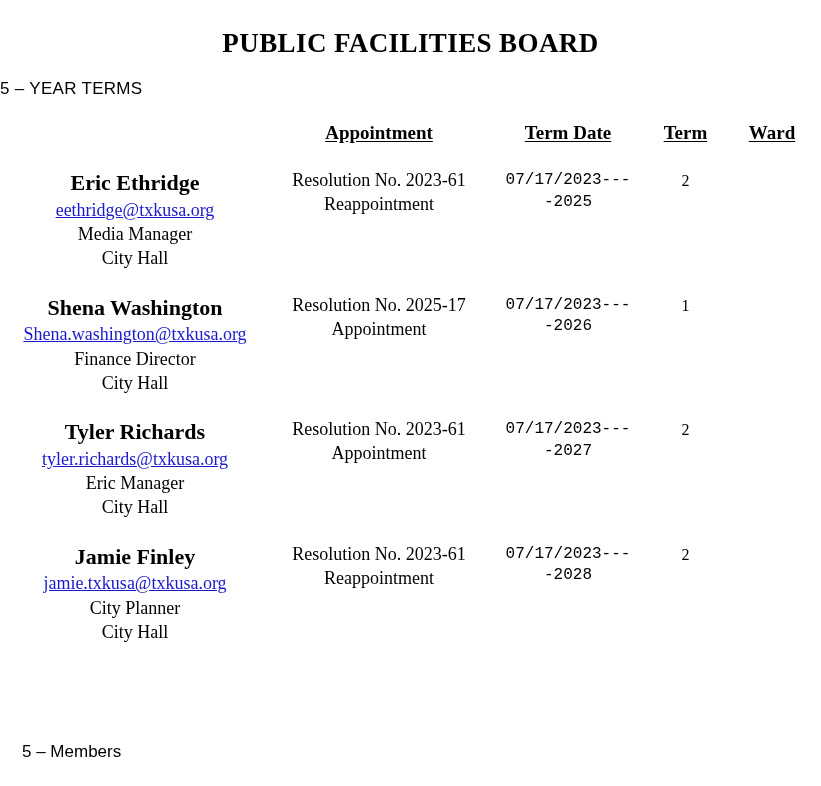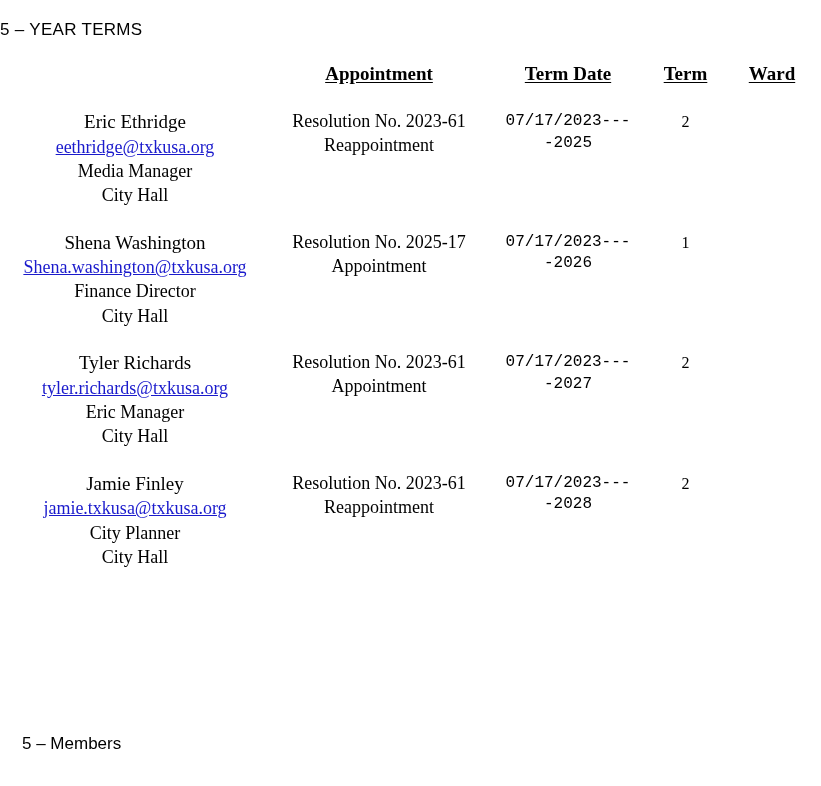--- a/index.html
+++ b/index.html
@@ -62,22 +62,22 @@
   th.blank { font-size: 19px; }
 
   td.cell {
     vertical-align: top;
     padding-top: 22px;
     text-align: center;
   }
   tr.member-row td.cell { padding-bottom: 0; }
 
   .person-name {
-    font-weight: normal;
-    font-size: 19px;
+    font-weight: bold;
+    font-size: 22px;
     line-height: 1.35;
   }
   .person-email {
     font-size: 18px;
     color: #1a1acc;
     text-decoration: underline;
     line-height: 1.35;
     word-break: break-all;
   }
   .person-role, .person-place {
@@ -110,20 +110,21 @@
     bottom: 52px;
     font-family: "Liberation Sans", sans-serif;
     font-size: 17px;
   }
 </style>
 </head>
 <body>
 
 <div class="page">
 
+  <div class="doc-title">PUBLIC FACILITIES BOARD</div>
   <div class="doc-subtitle">5 – YEAR TERMS</div>
 
   <table class="board">
     <colgroup>
       <col class="c-name">
         <col class="c-appt">
         <col class="c-term">
         <col class="c-termnum">
         <col class="c-ward">
     </colgroup>

